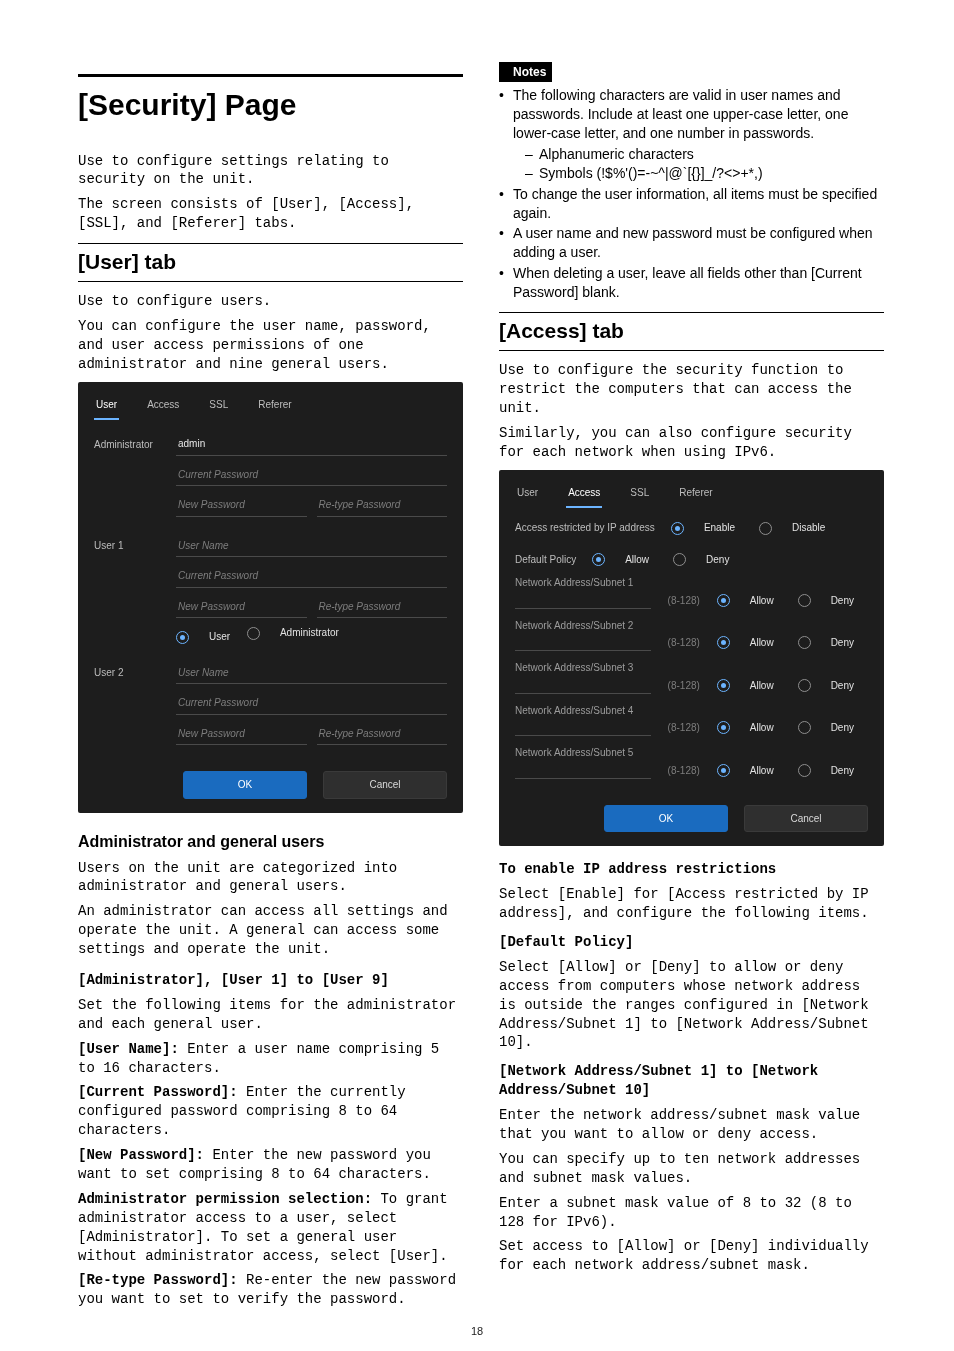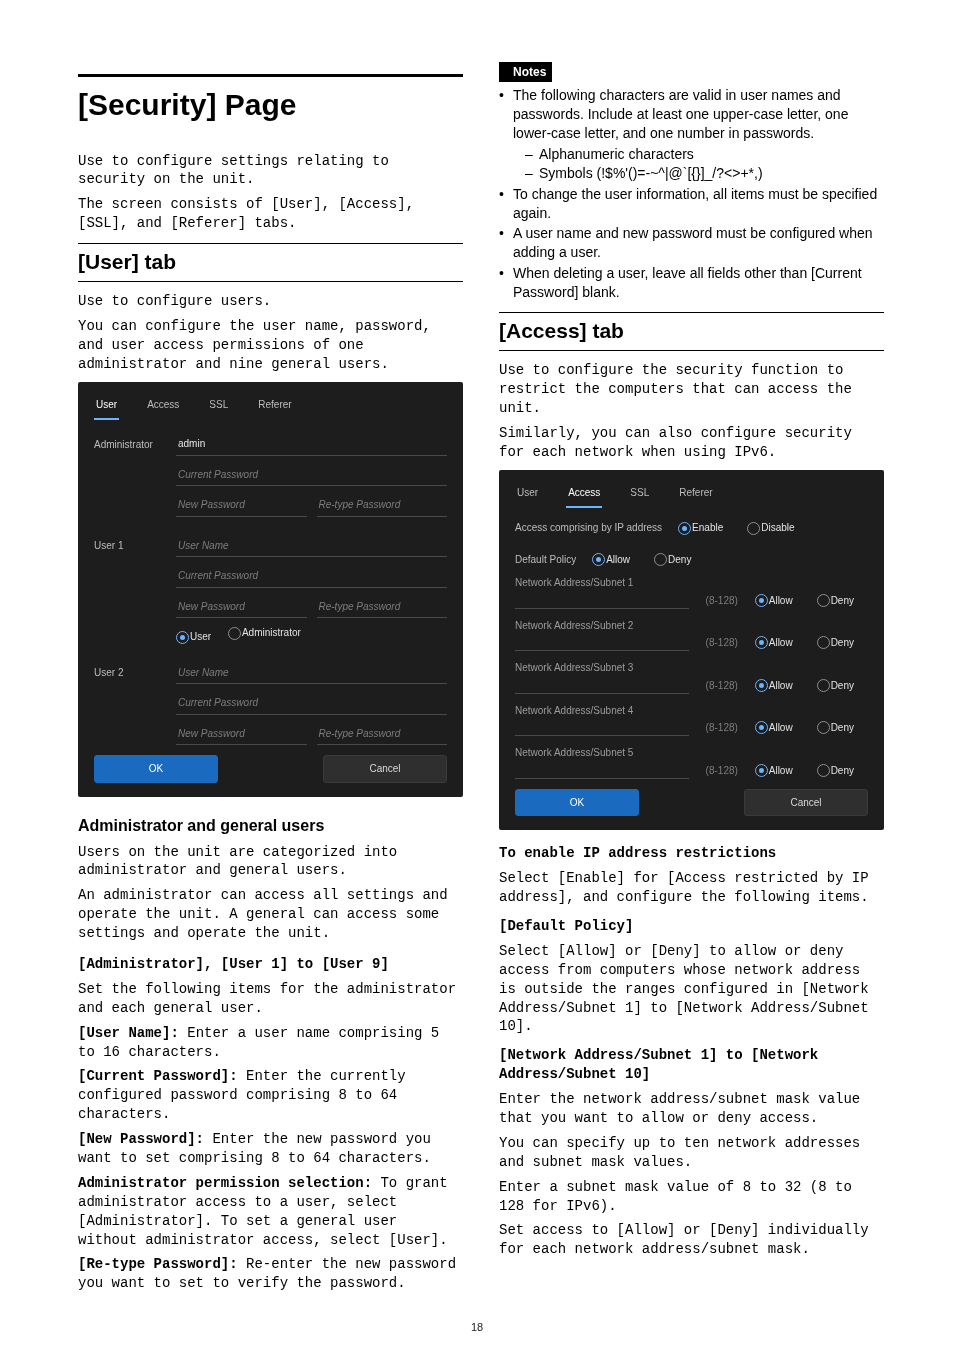--- a/index.html
+++ b/index.html
@@ -119,35 +119,35 @@
     min-width: 0;
   }
   .shot .field.filled {
     color: #e6e6e6;
     font-style: normal;
   }
   .shot .gap { height: 10px; }
   .shot .radio {
     display: inline-flex;
     align-items: center;
-    gap: 1px;
+    gap: 20px;
     margin-right: 14px;
     color: #e2e2e2;
     justify-content: center;
   }
   .shot .radio .dot {
     width: 11px; height: 11px; border-radius: 50%;
     border: 1.5px solid #6cb4ff;
     display: inline-flex; align-items: center; justify-content: center;
   }
   .shot .radio .dot.checked::after {
     content: ""; width: 5px; height: 5px; border-radius: 50%; background: #6cb4ff;
   }
   .shot .radio .dot.empty { border-color: #8e8e8e; }
-  .shot .buttons { display: flex; gap: 16px; justify-content: space-between; margin-top: 10px; }
+  .shot .buttons { display: flex; gap: 16px; justify-content: flex-end; margin-top: 26px; }
   .shot .btn {
     min-width: 86px;
     text-align: center;
     padding: 6px 18px;
     border-radius: 3px;
     border: 1px solid #3a3a3a;
     background: #2f2f2f;
     color: #d9d9d9;
     cursor: pointer;
   }
@@ -302,21 +302,21 @@
       
       <div class="shot shot2">
         <div class="tabs">
           <div class="tab">User</div>
           <div class="tab active">Access</div>
           <div class="tab">SSL</div>
           <div class="tab">Referer</div>
         </div>
 
         <div class="row policy">
-          <span class="policy-label">Access comprising by IP address</span>
+          <span class="policy-label">Access restricted by IP address</span>
           <span class="radio">
               <span class="dot checked"></span>
               <span>Enable</span>
             </span>
           <span class="radio">
               <span class="dot empty"></span>
               <span>Disable</span>
             </span>
         </div>
 

